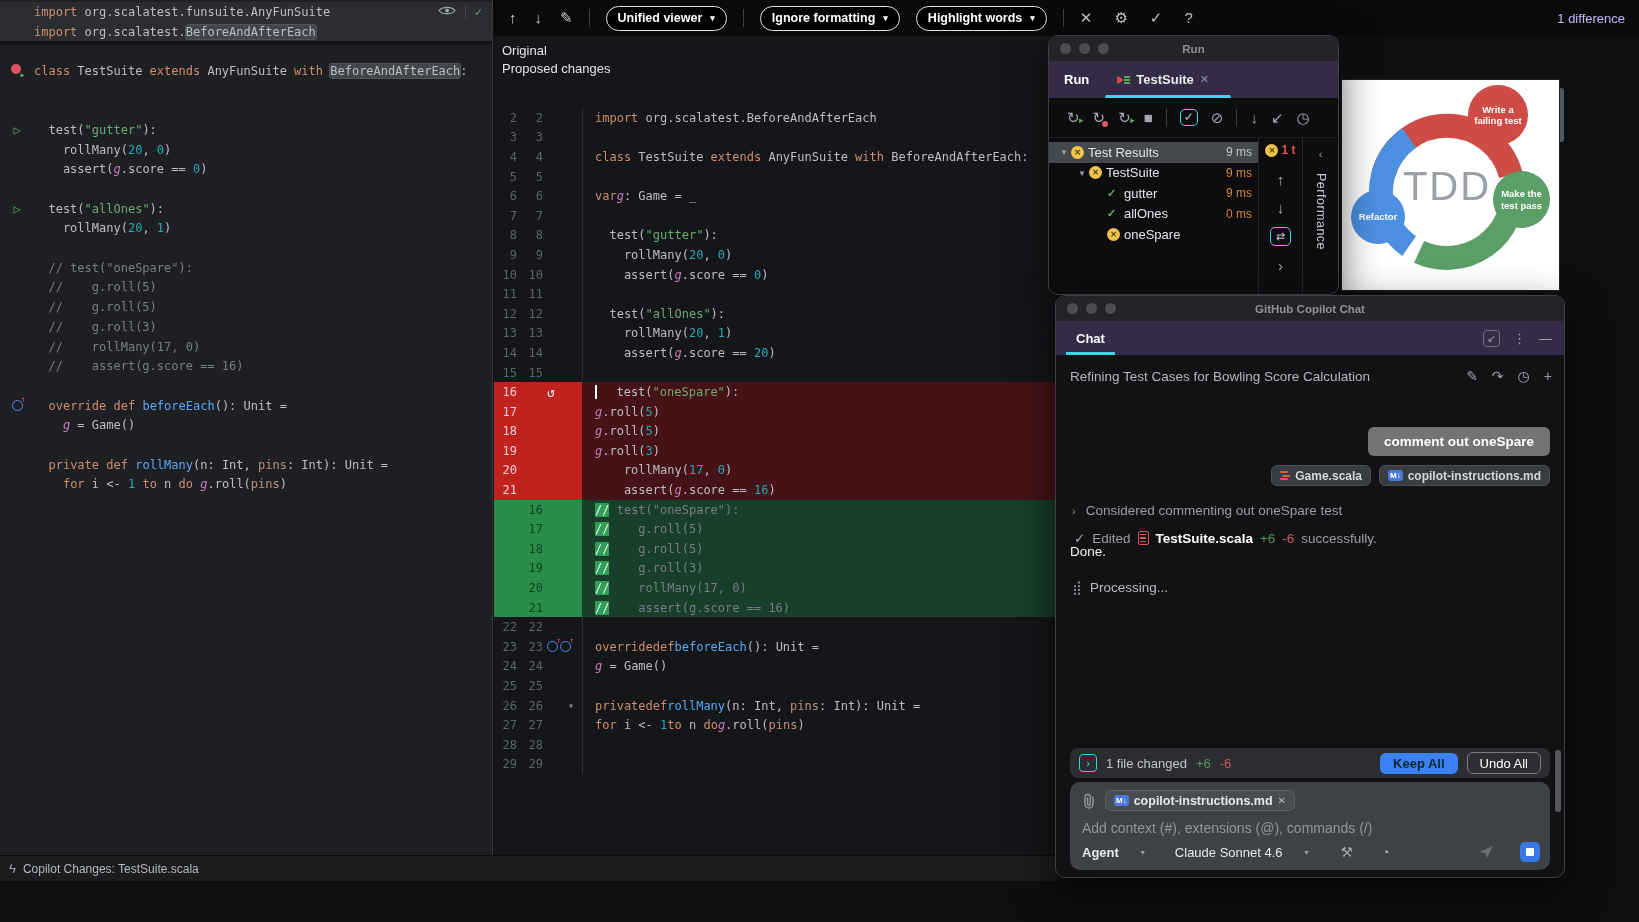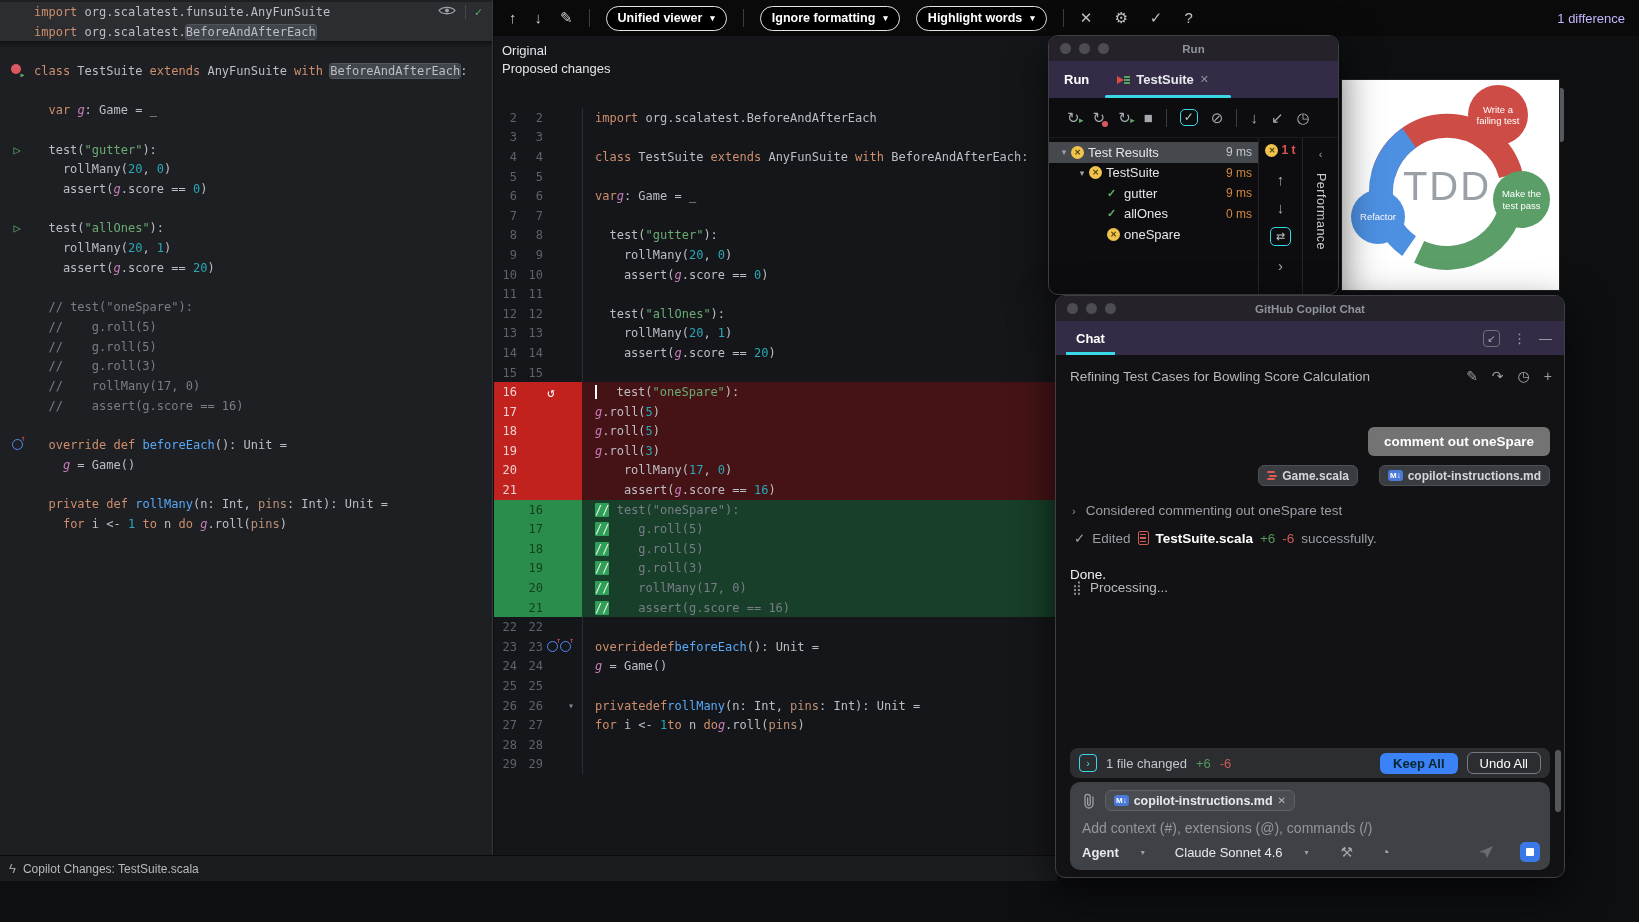--- a/index.html
+++ b/index.html
@@ -100,52 +100,52 @@
   .rail-badge{display:flex;align-items:center;gap:3px;margin-bottom:14px}
   .rail-badge .n{color:#e05252;font-size:12px;font-weight:bold}
   .rail-ic{color:#a5a8ae;font-size:15px;margin-bottom:11px}
   .rail-box{border:1.5px solid #38d8e6;border-radius:5px;width:21px;height:19px;display:flex;align-items:center;justify-content:center;font-size:11px;color:#c0c3c8;margin-bottom:11px}
   #run-perf{width:36px;border-left:1px solid #26262a;display:flex;flex-direction:column;align-items:center;padding-top:10px}
   #run-perf .col{color:#9da0a6;font-size:11px}
   .vert-label{writing-mode:vertical-rl;color:#c6c9cf;font-size:12.5px;margin-top:13px;letter-spacing:.5px}
 
   
   #tdd{position:absolute;left:1341px;top:79px;width:219px;height:212px;background:#fff;z-index:4;border:1px solid #222}
-  .blob{position:absolute;border-radius:50%;color:#fff;font-weight:normal;font-size:9.5px;line-height:1.2;display:flex;align-items:center;justify-content:center;text-align:center;padding:4px}
+  .blob{position:absolute;border-radius:50%;color:#fff;font-weight:bold;font-size:9.5px;line-height:1.2;display:flex;align-items:center;justify-content:center;text-align:center;padding:4px}
   .b0{left:126px;top:5px;width:60px;height:60px}
   .b1{left:151px;top:91px;width:57px;height:57px}
   .b2{left:9px;top:110px;width:54px;height:54px}
   #tdd-center{position:absolute;left:50px;top:84px;width:110px;text-align:center;font-size:40px;color:#9aa0a5;letter-spacing:2px}
 
   
   #chat-win{left:1055px;top:295px;width:510px;height:583px;background:#121214;z-index:6}
   #chat-tabs{height:34px;position:relative;padding-left:16px}
   .chat-tab{position:relative;height:100%;display:flex;align-items:center;font-size:13px;font-weight:bold;color:#fff;padding:0 4px}
   .chat-underline{position:absolute;left:-6px;right:-6px;bottom:0;height:3px;background:#38d8e6}
   .chat-hicons{margin-left:auto;display:flex;align-items:center;gap:13px;padding-right:12px;color:#a5a8ae}
   .bx{border:1px solid #6f7277;border-radius:4px;width:17px;height:17px;display:flex;align-items:center;justify-content:center;font-size:10px}
   #chat-body{position:relative;height:523px}
   #session-row{position:absolute;top:13px;left:14px;right:12px;display:flex;align-items:center}
   #session-title{font-size:13.5px;color:#b5b8be}
   .sess-icons{margin-left:auto;display:flex;gap:14px;color:#9da0a6;font-size:14px}
   #bubble{position:absolute;top:72px;right:14px;background:#737373;color:#fff;font-size:13.5px;font-weight:bold;padding:7px 16px;border-radius:6px}
-  #chips-row{position:absolute;top:110px;right:14px;display:flex;gap:21px}
+  #chips-row{position:absolute;top:110px;right:14px;display:flex;gap:8px}
   .chip{display:flex;align-items:center;gap:5px;background:#393c40;border:1px solid #4c4f54;border-radius:6px;height:21px;padding:0 8px;font-size:12px;color:#d4d6da;font-weight:bold}
   .md-ic{background:#4a79d8;color:#fff;font-size:8px;font-weight:bold;border-radius:3px;padding:0 2px;line-height:11px}
   .sc-ic{display:inline-flex;flex-direction:column;gap:1.5px}
   .sc-ic i{width:8px;height:2px;background:#e15a50;border-radius:1px;display:block}
   .sc-ic i:nth-child(2){margin-left:2px}
   #thought-row{position:absolute;top:148px;left:16px;display:flex;gap:10px;align-items:center;font-size:13.5px;color:#9a9ea6}
   #thought-row .ch{color:#8c9097;font-size:11px}
   #edited-row{position:absolute;top:175px;left:18px;display:flex;gap:7px;align-items:center;font-size:13.5px;color:#9a9ea6}
   .file-ic{position:relative;width:11px;height:14px;border:1.5px solid #cf5b56;border-radius:2px;display:inline-block}
   .file-ic:before{content:"";position:absolute;inset:2px 1.5px;background:repeating-linear-gradient(to bottom,#cf5b56 0 1.5px,transparent 1.5px 3.5px)}
   .fname{color:#fff;font-weight:bold}
   .plus{color:#57965c}.minus{color:#cf5b56}
-  #done-row{position:absolute;top:212px;left:14px;font-size:13.5px;color:#f0f1f3}
+  #done-row{position:absolute;top:189px;left:14px;font-size:13.5px;color:#f0f1f3}
   #proc-row{position:absolute;top:224px;left:16px;display:flex;gap:8px;align-items:center;font-size:13.5px;color:#b9bcc2}
   #proc-row .sp{color:#8a8d93}
   #files-bar{position:absolute;left:14px;right:14px;top:393px;height:30px;background:#2b2d31;border-radius:8px;display:flex;align-items:center;gap:9px;padding:0 9px;font-size:13px;color:#c3c6cb}
   .chev-box{width:18px;height:18px;border:1px solid #38d8e6;border-radius:4px;color:#38d8e6;display:flex;align-items:center;justify-content:center;font-size:11px}
   #keep-all{margin-left:auto;background:#3b82f6;color:#06262b;font-weight:bold;font-size:13px;border-radius:6px;padding:3px 13px}
   #undo-all{border:1px solid #787c82;color:#fff;font-size:13px;border-radius:6px;padding:2.5px 12px}
   #input-box{position:absolute;left:14px;right:14px;top:427px;height:88px;background:#3e4145;border-radius:10px;padding:8px 12px}
   #attach-row{display:flex;align-items:center;gap:9px}
   .chip2{display:flex;align-items:center;gap:5px;background:#494c50;border:1px solid #5e6165;border-radius:6px;height:21px;padding:0 8px;font-size:12.5px;color:#e6e8ec;font-weight:bold}
   .chip2 .x{color:#b6b9bd;font-weight:normal;font-size:10px}
@@ -167,29 +167,27 @@
 <div id="left-editor">
   <div id="ed-lines">
       <div class="ed-row pin"><div class="ed-gut"></div><div class="ed-code"><span class="tk-kw">import</span> org.scalatest.funsuite.AnyFunSuite</div><div class="ed-right"><span><svg width="18" height="11" viewBox="0 0 18 11">
               <path d="M1 5.5C4 1.2 14 1.2 17 5.5C14 9.8 4 9.8 1 5.5Z" fill="none" stroke="#9da0a6" stroke-width="1.3"></path>
               <circle cx="9" cy="5.5" r="2" fill="#9da0a6"></circle>
             </svg></span><span class="vsep"></span><span class="ok">✓</span></div></div>
       <div class="ed-row pin"><div class="ed-gut"></div><div class="ed-code"><span class="tk-kw">import</span> org.scalatest.<span class="seltok">BeforeAndAfterEach</span></div></div>
       <div class="ed-row"><div class="ed-gut"></div><div class="ed-code"></div></div>
       <div class="ed-row"><div class="ed-gut"><span class="gi-rc"><span class="gi-rc-dot"></span><span class="gi-rc-play">▸</span></span></div><div class="ed-code"><span class="tk-kw">class</span> TestSuite <span class="tk-kw">extends</span> AnyFunSuite <span class="tk-kw">with</span> <span class="seltok">BeforeAndAfterEach</span>:</div></div>
       <div class="ed-row"><div class="ed-gut"></div><div class="ed-code"></div></div>
-      <div class="ed-row"><div class="ed-gut"></div><div class="ed-code">  <span class="tk-kw">var</span> <span class="tk-g">g</span>: Game = _</div></div>
       <div class="ed-row"><div class="ed-gut"></div><div class="ed-code"></div></div>
       <div class="ed-row"><div class="ed-gut"><span class="gi-play">▷</span></div><div class="ed-code">  test(<span class="tk-str">"gutter"</span>):</div></div>
       <div class="ed-row"><div class="ed-gut"></div><div class="ed-code">    rollMany(<span class="tk-num">20</span>, <span class="tk-num">0</span>)</div></div>
       <div class="ed-row"><div class="ed-gut"></div><div class="ed-code">    assert(<span class="tk-g">g</span>.score == <span class="tk-num">0</span>)</div></div>
       <div class="ed-row"><div class="ed-gut"></div><div class="ed-code"></div></div>
       <div class="ed-row"><div class="ed-gut"><span class="gi-play">▷</span></div><div class="ed-code">  test(<span class="tk-str">"allOnes"</span>):</div></div>
       <div class="ed-row"><div class="ed-gut"></div><div class="ed-code">    rollMany(<span class="tk-num">20</span>, <span class="tk-num">1</span>)</div></div>
-      <div class="ed-row"><div class="ed-gut"></div><div class="ed-code">    assert(<span class="tk-g">g</span>.score == <span class="tk-num">20</span>)</div></div>
       <div class="ed-row"><div class="ed-gut"></div><div class="ed-code"></div></div>
       <div class="ed-row"><div class="ed-gut"></div><div class="ed-code">  <span class="tk-cmt">// test("oneSpare"):</span></div></div>
       <div class="ed-row"><div class="ed-gut"></div><div class="ed-code">  <span class="tk-cmt">//    g.roll(5)</span></div></div>
       <div class="ed-row"><div class="ed-gut"></div><div class="ed-code">  <span class="tk-cmt">//    g.roll(5)</span></div></div>
       <div class="ed-row"><div class="ed-gut"></div><div class="ed-code">  <span class="tk-cmt">//    g.roll(3)</span></div></div>
       <div class="ed-row"><div class="ed-gut"></div><div class="ed-code">  <span class="tk-cmt">//    rollMany(17, 0)</span></div></div>
       <div class="ed-row"><div class="ed-gut"></div><div class="ed-code">  <span class="tk-cmt">//    assert(g.score == 16)</span></div></div>
       <div class="ed-row"><div class="ed-gut"></div><div class="ed-code"></div></div>
       <div class="ed-row"><div class="ed-gut"><span class="ovr"></span></div><div class="ed-code">  <span class="tk-kw">override</span> <span class="tk-kw">def</span> <span class="tk-fn">beforeEach</span>(): Unit =</div></div>
       <div class="ed-row"><div class="ed-gut"></div><div class="ed-code">    <span class="tk-g">g</span> = Game()</div></div>

